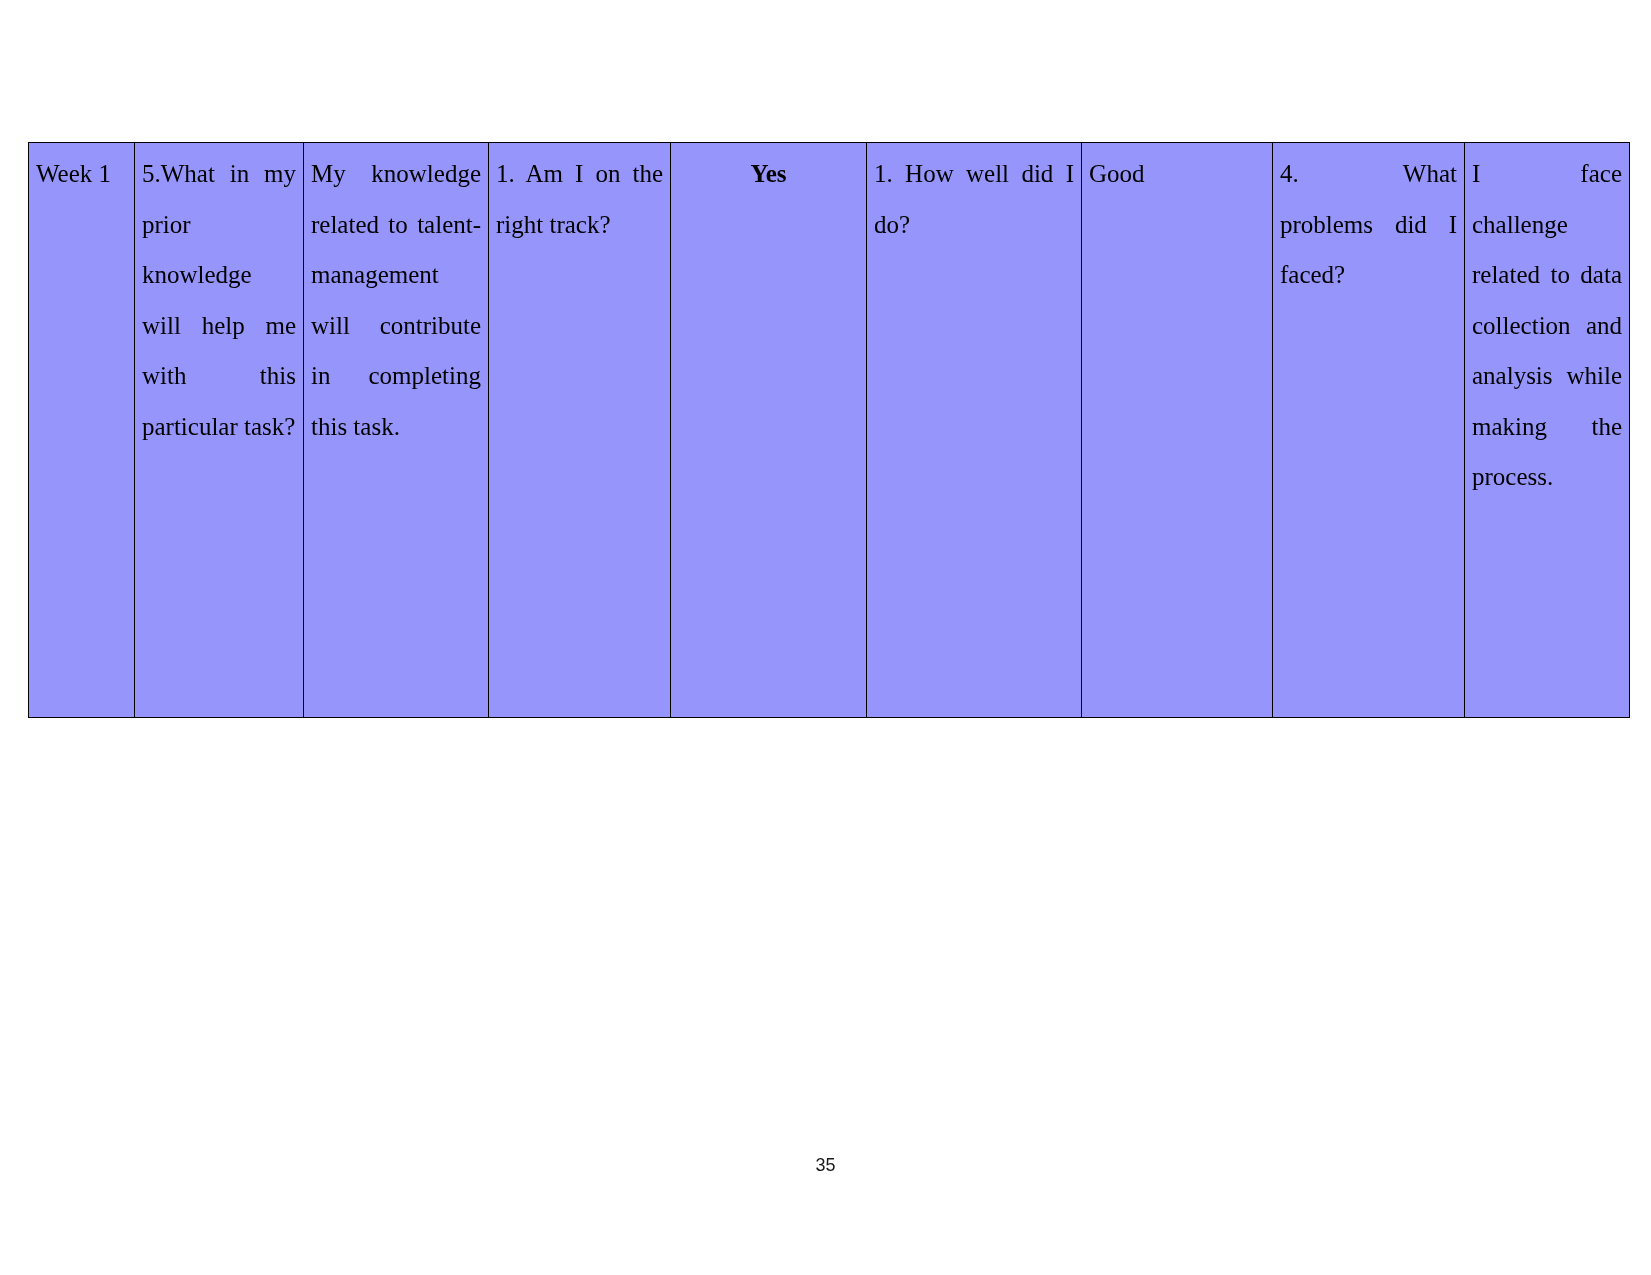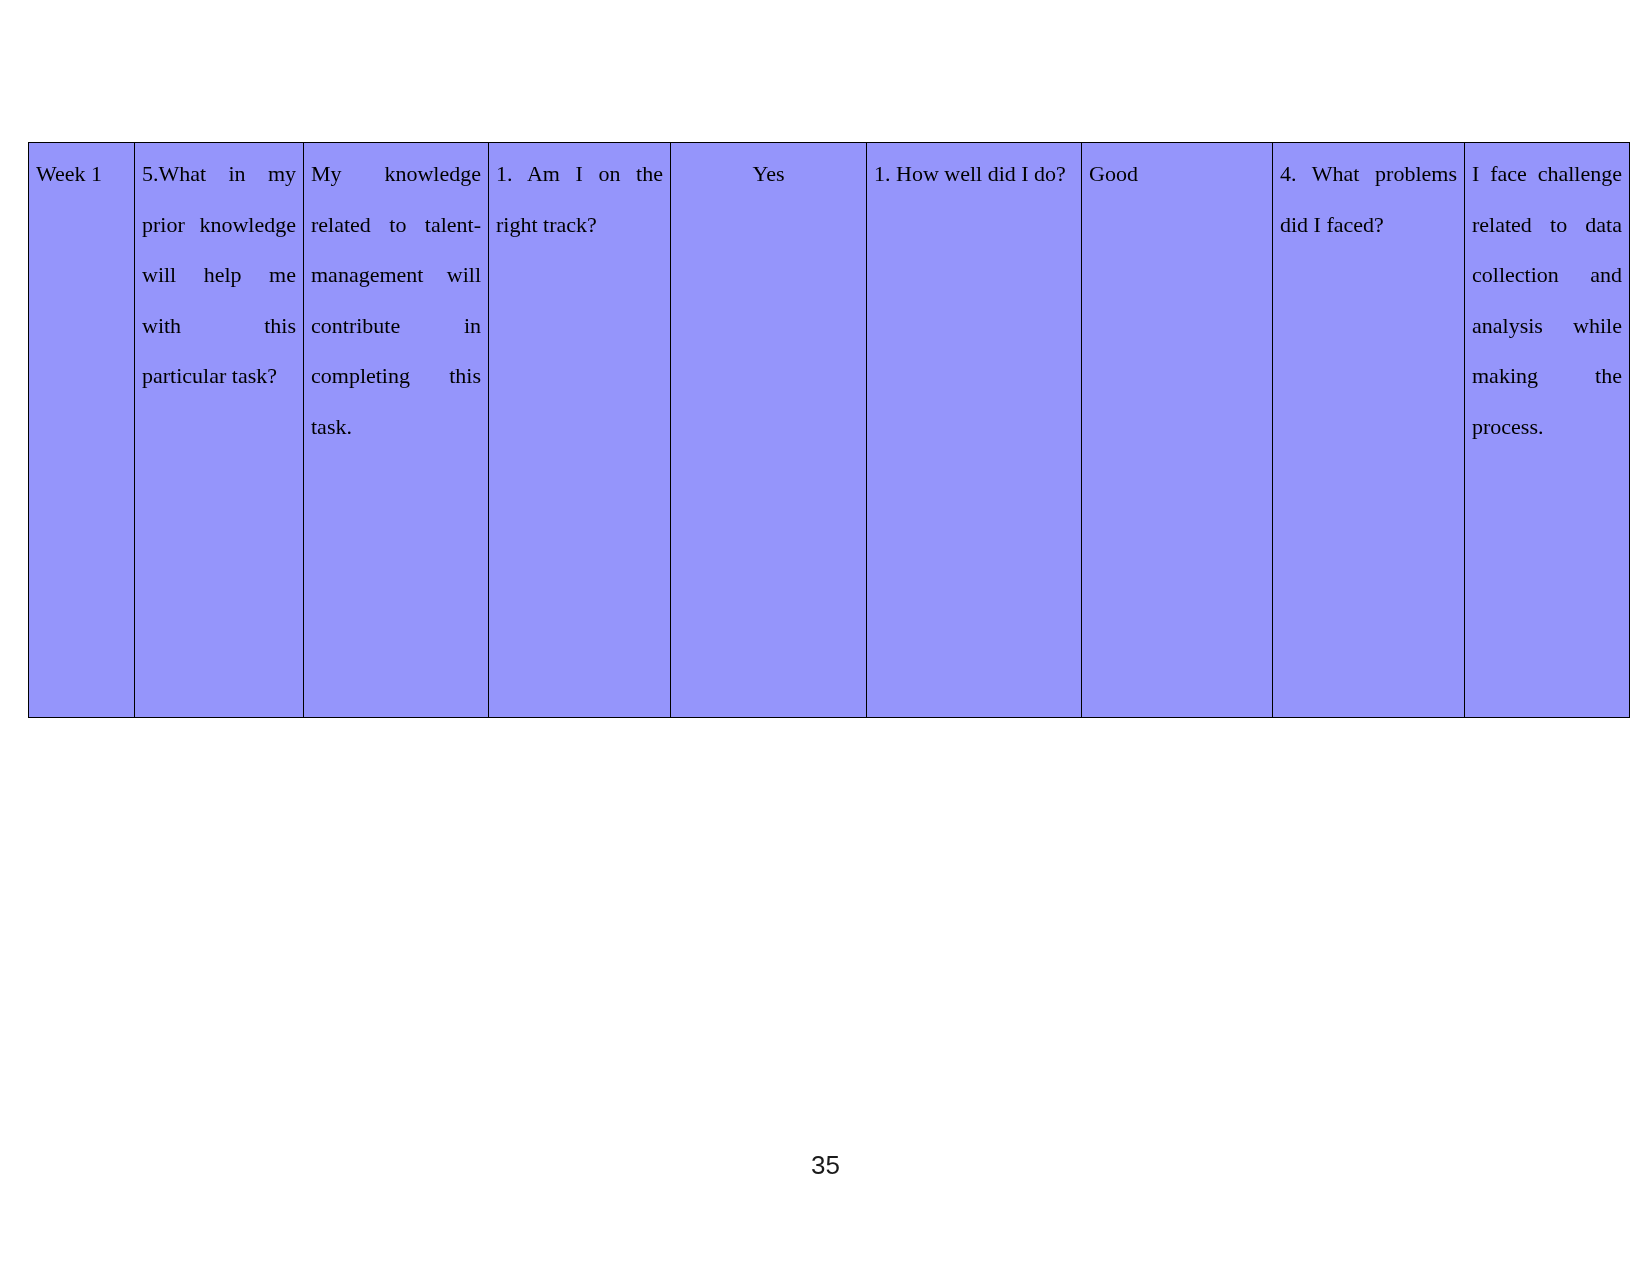--- a/index.html
+++ b/index.html
@@ -31,21 +31,21 @@
     border-collapse: collapse;
     table-layout: fixed;
     background: #9595fb;
   }
 
   .reflection-table td {
     border: 1px solid #000000;
     background: #9595fb;
     vertical-align: top;
     padding: 6px 7px 6px 7px;
-    font-size: 22px;
+    font-size: 25px;
     line-height: 50.5px;
     color: #000000;
     text-align: justify;
     text-justify: inter-word;
     font-family: "Liberation Serif", "DejaVu Serif", serif;
     height: 562px;
     word-wrap: break-word;
     overflow-wrap: break-word;
     hyphens: none;
   }
@@ -66,34 +66,35 @@
   }
 
   
   .justify-block {
     text-align: justify;
     text-align-last: left;
   }
   .center-block {
     text-align: right;
     text-align-last: center;
+    font-weight: bold;
   }
   .left-block {
     text-align: left;
     text-align-last: left;
   }
 
   .page-number {
     position: absolute;
     left: 0;
     top: 1150px;
     width: 1651px;
     text-align: center;
     font-family: "Liberation Sans", "DejaVu Sans", sans-serif;
-    font-size: 26px;
+    font-size: 18px;
     color: #1a1a1a;
     line-height: 30px;
   }
 </style>
 </head>
 <body>
 
 <div class="page">
 
   <table class="reflection-table">

